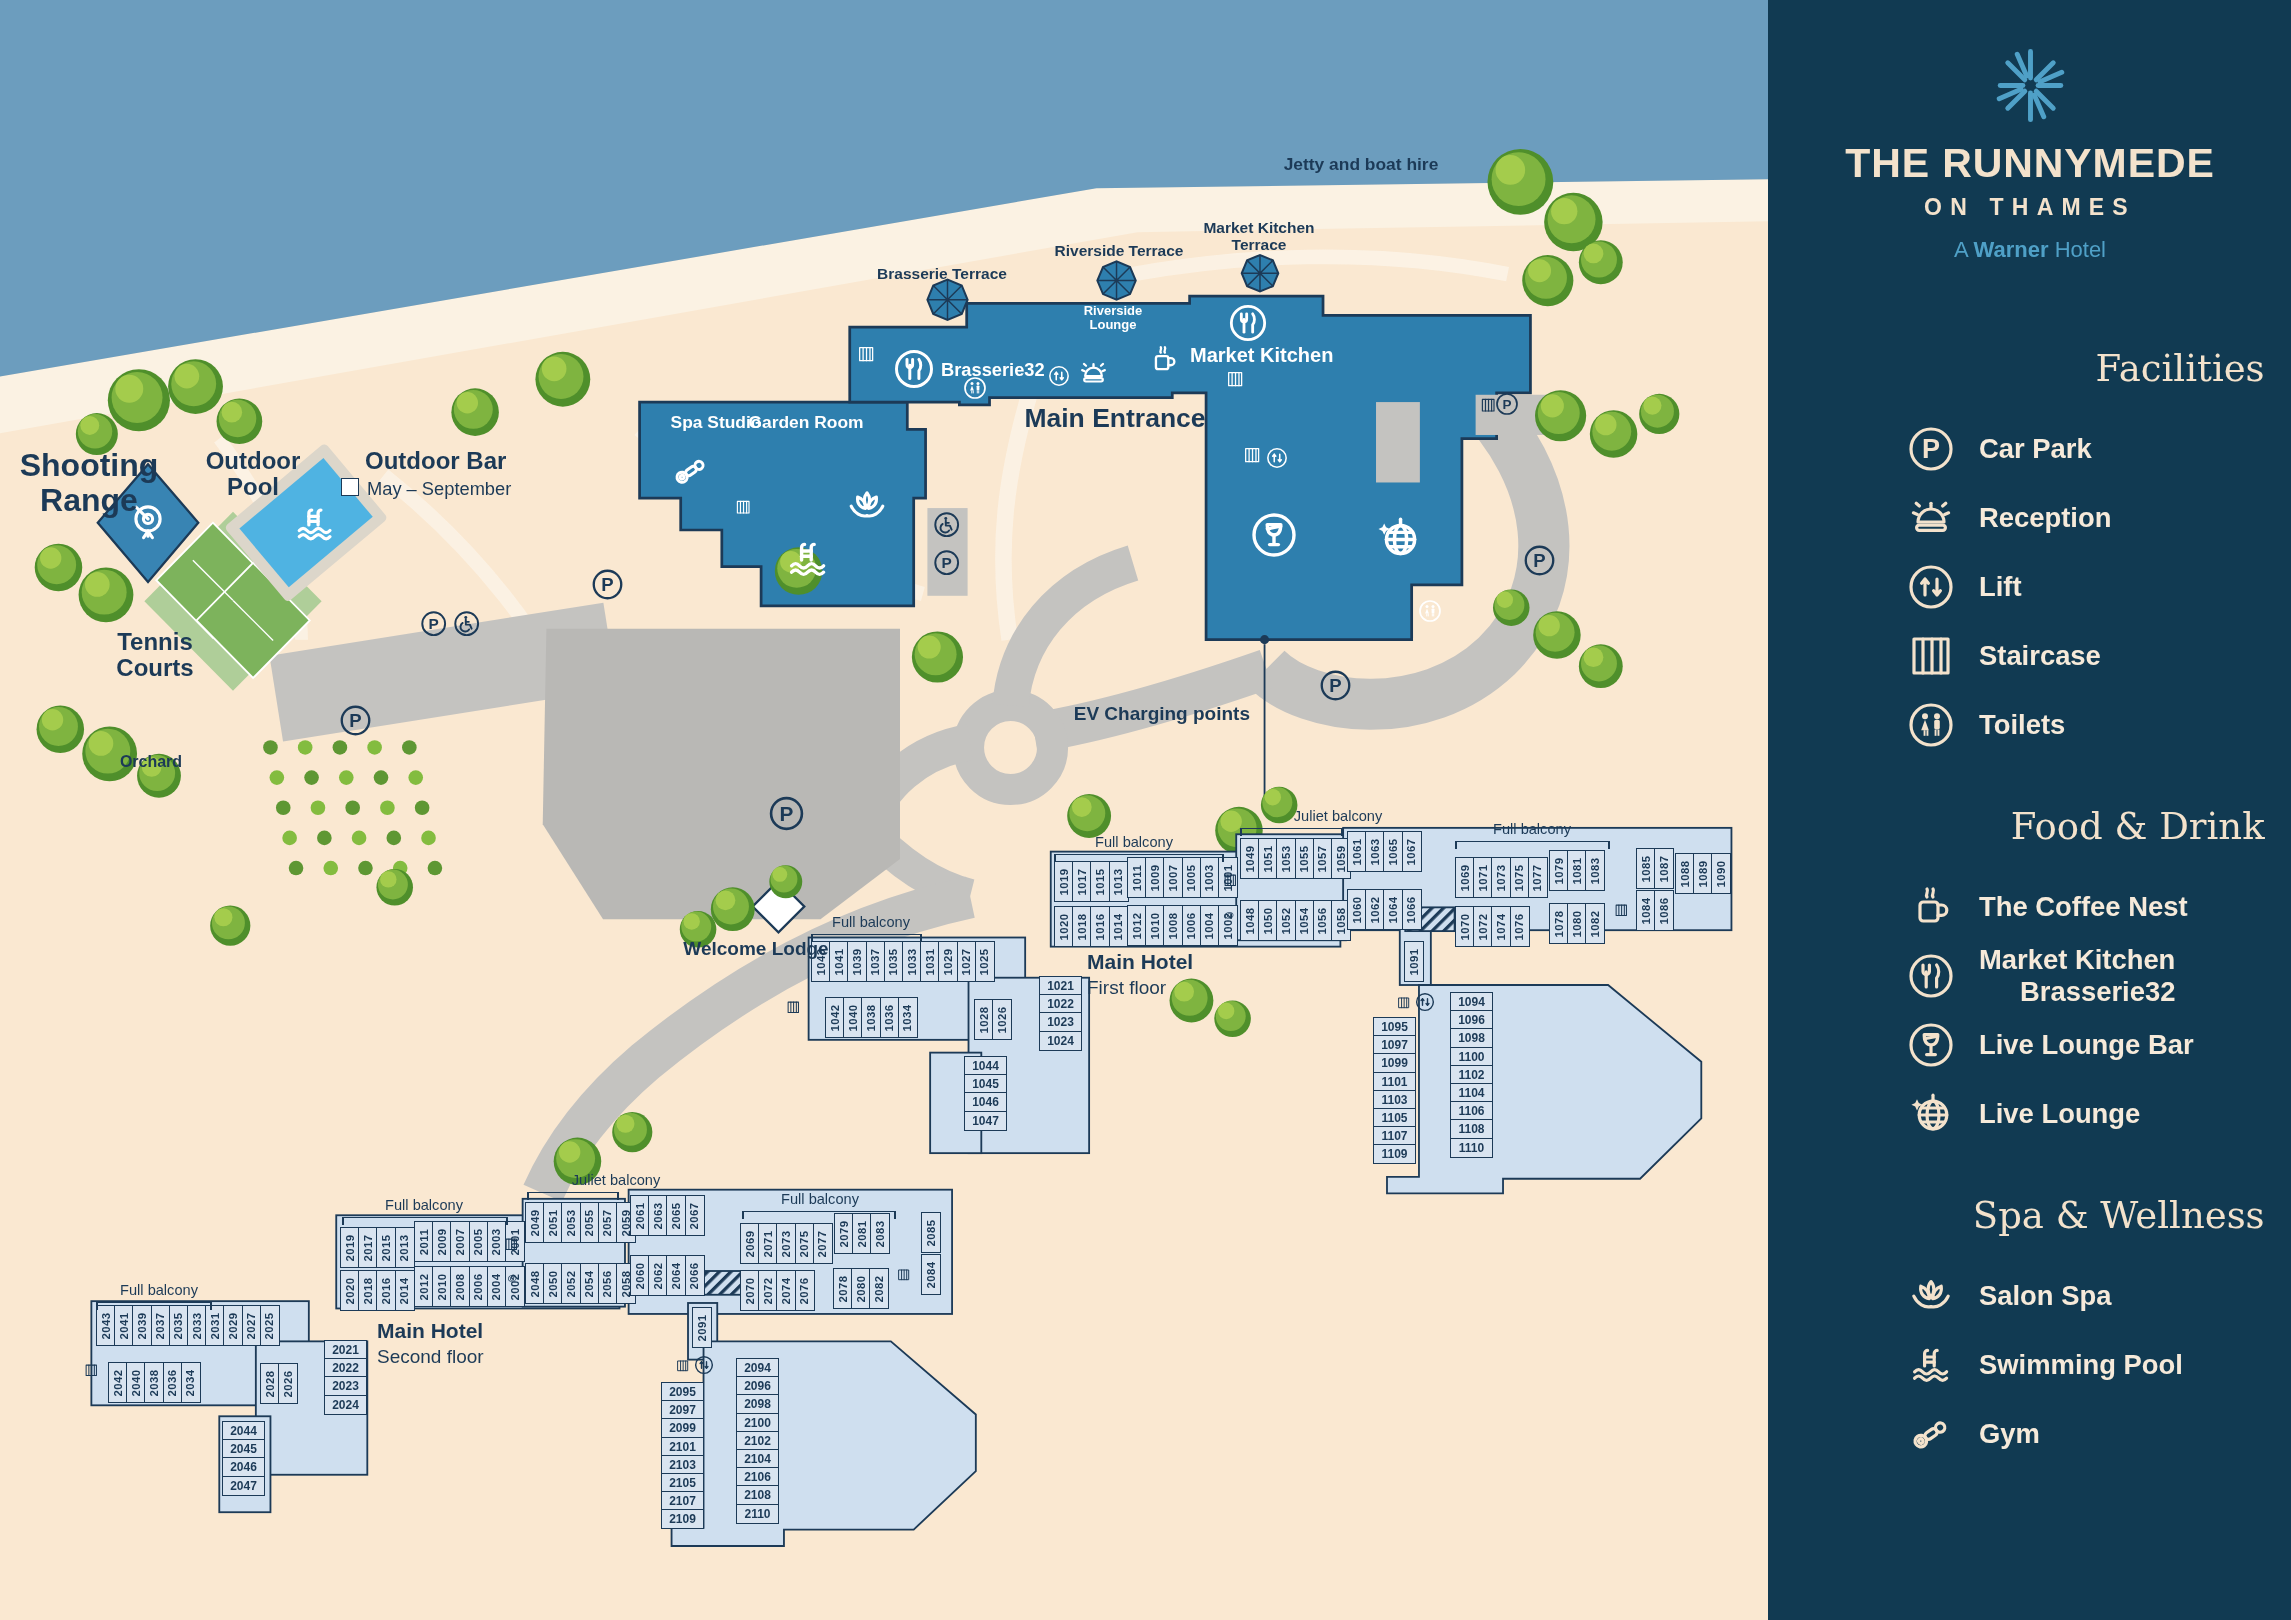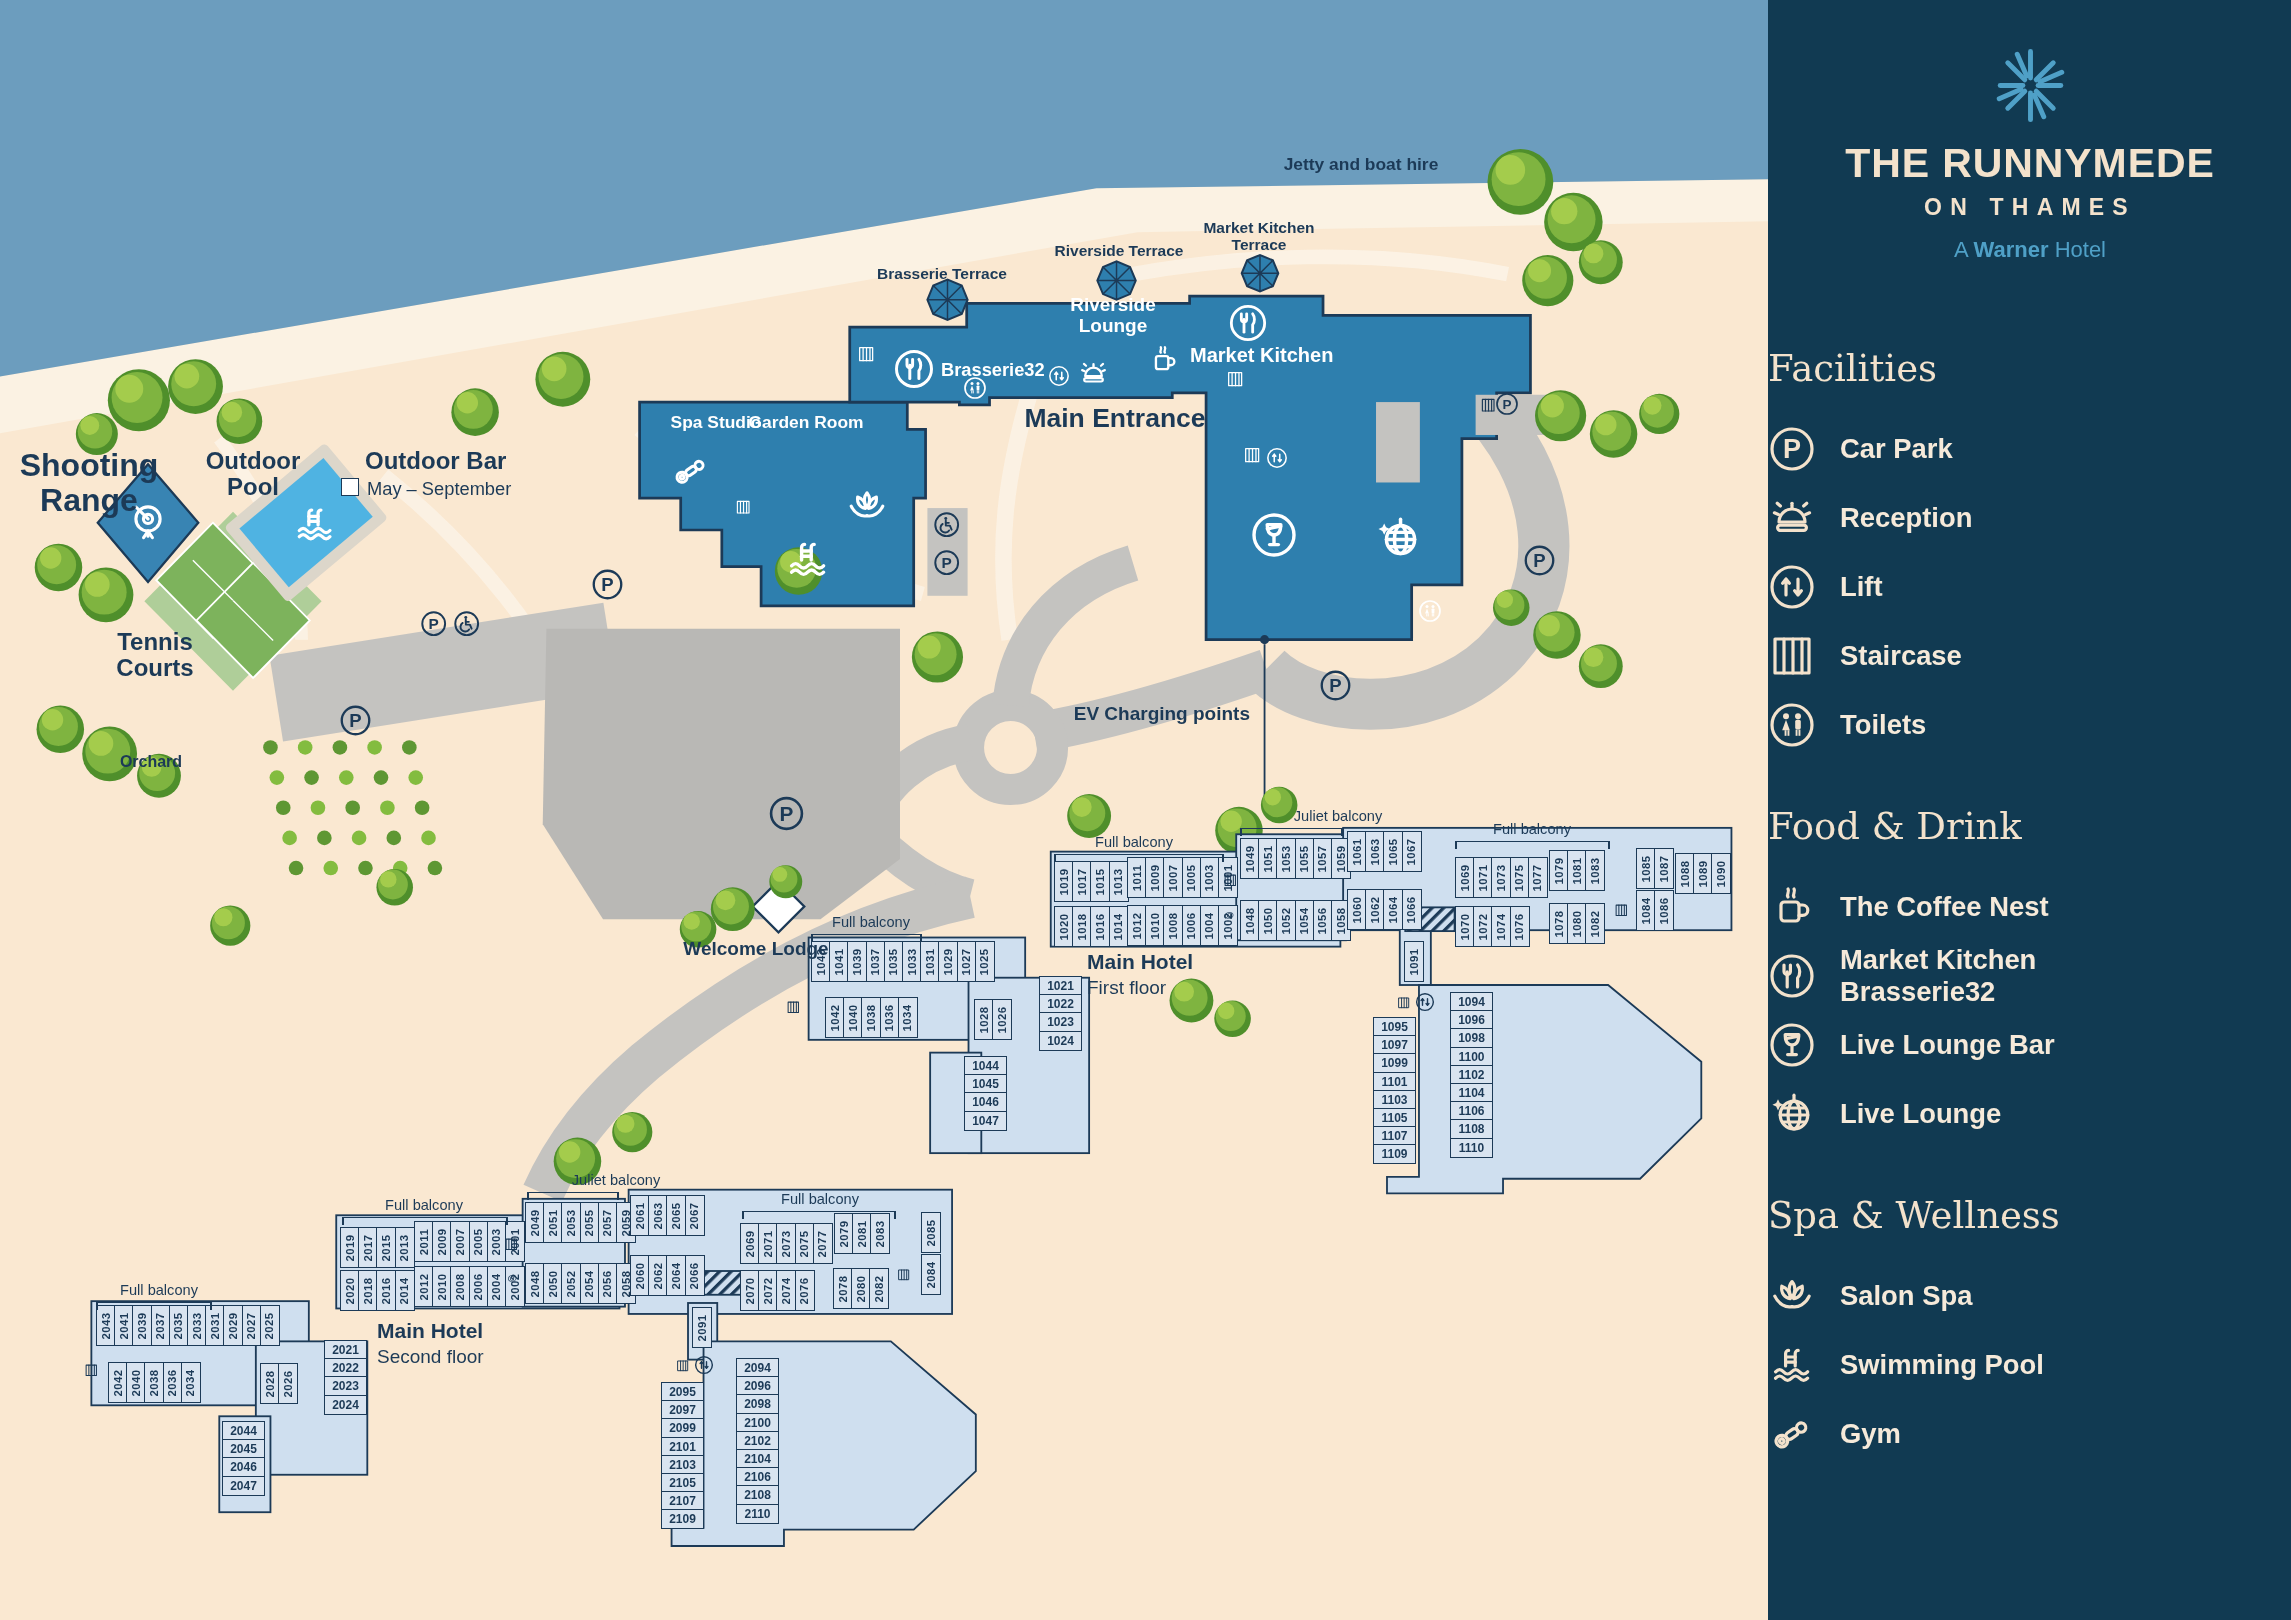--- a/index.html
+++ b/index.html
@@ -49,21 +49,21 @@
   
   #sidebar{position:absolute;right:0;top:0;width:524px;height:1621px;background:var(--sidebarBg);
            box-sizing:border-box;color:var(--cream);}
   #logo{padding-top:40px;text-align:center;}
   #logo .star{width:91px;height:91px;margin:0 auto;color:var(--accentBlue);}
   #logo .star svg{width:100%;height:100%;stroke:currentColor;fill:none;stroke-width:2.6;stroke-linecap:round;}
   #logo-title{margin-top:9.1px;font-size:41px;font-weight:bold;letter-spacing:0.9px;color:var(--cream);}
   #logo-sub{margin-top:7.3px;font-size:23px;font-weight:bold;letter-spacing:8.2px;color:var(--cream);}
   #logo-tag{margin-top:16px;font-size:22px;color:var(--accentBlue);}
   #logo-tag b{font-weight:bold;}
-  #sb-sections{padding-right:27.4px;}
+  #sb-sections{padding-left:139px;padding-right:27.4px;text-align:right;}
   .sb-section{margin-top:46px;}
   .sb-section h2{font-family:"DejaVu Serif",serif;font-weight:400;font-size:37px;margin:0 0 24px 0;color:var(--cream);}
   .sb-item{display:flex;align-items:center;gap:24px;min-height:69px;}
   .sb-item .sicon{width:48px;height:48px;flex:0 0 48px;color:var(--cream);}
   .sb-item .sicon svg{width:100%;height:100%;stroke:currentColor;fill:none;stroke-width:1.6;stroke-linecap:round;stroke-linejoin:round;}
   .sb-item .slabel{font-size:27.4px;font-weight:bold;color:#F6EADA;white-space:pre-line;line-height:1.18;}
   #sec-facilities{margin-top:84px;}
 </style>
 </head>
 <body>
@@ -1451,21 +1451,21 @@
       </div>
 
     <div class="lbl" style="left:1361px;top:155px;font-size:17.4px">Jetty and boat hire</div>
     <div class="lbl" style="left:942px;top:265px;font-size:15.5px">Brasserie Terrace</div>
     <div class="lbl" style="left:1119px;top:242px;font-size:15.5px">Riverside Terrace</div>
     <div class="lbl" style="left:1259px;top:219px;font-size:15.5px">Market Kitchen
 Terrace</div>
     <div class="lbl white" style="left:716px;top:413px;font-size:17.4px">Spa Studio</div>
     <div class="lbl white" style="left:806px;top:413px;font-size:17.4px">Garden Room</div>
     <div class="lbl white left" style="left:941px;top:360px;font-size:18.3px">Brasserie32</div>
-    <div class="lbl white" style="left:1113px;top:295px;font-size:19px">Riverside
+    <div class="lbl white" style="left:1113px;top:304px;font-size:13px">Riverside
 Lounge</div>
     <div class="lbl white left" style="left:1190px;top:344px;font-size:20px">Market Kitchen</div>
     <div class="lbl" style="left:1115px;top:404px;font-size:26.5px">Main Entrance</div>
     <div class="lbl" style="left:89px;top:448px;font-size:32px">Shooting
 Range</div>
     <div class="lbl" style="left:253px;top:448px;font-size:24px">Outdoor
 Pool</div>
     <div class="lbl left" style="left:365px;top:448px;font-size:24px">Outdoor Bar</div>
     <div class="season-box" style="left:341px;top:478px"></div>
     <div class="lbl left normal" style="left:367px;top:479px;font-size:18.3px">May – September</div>

